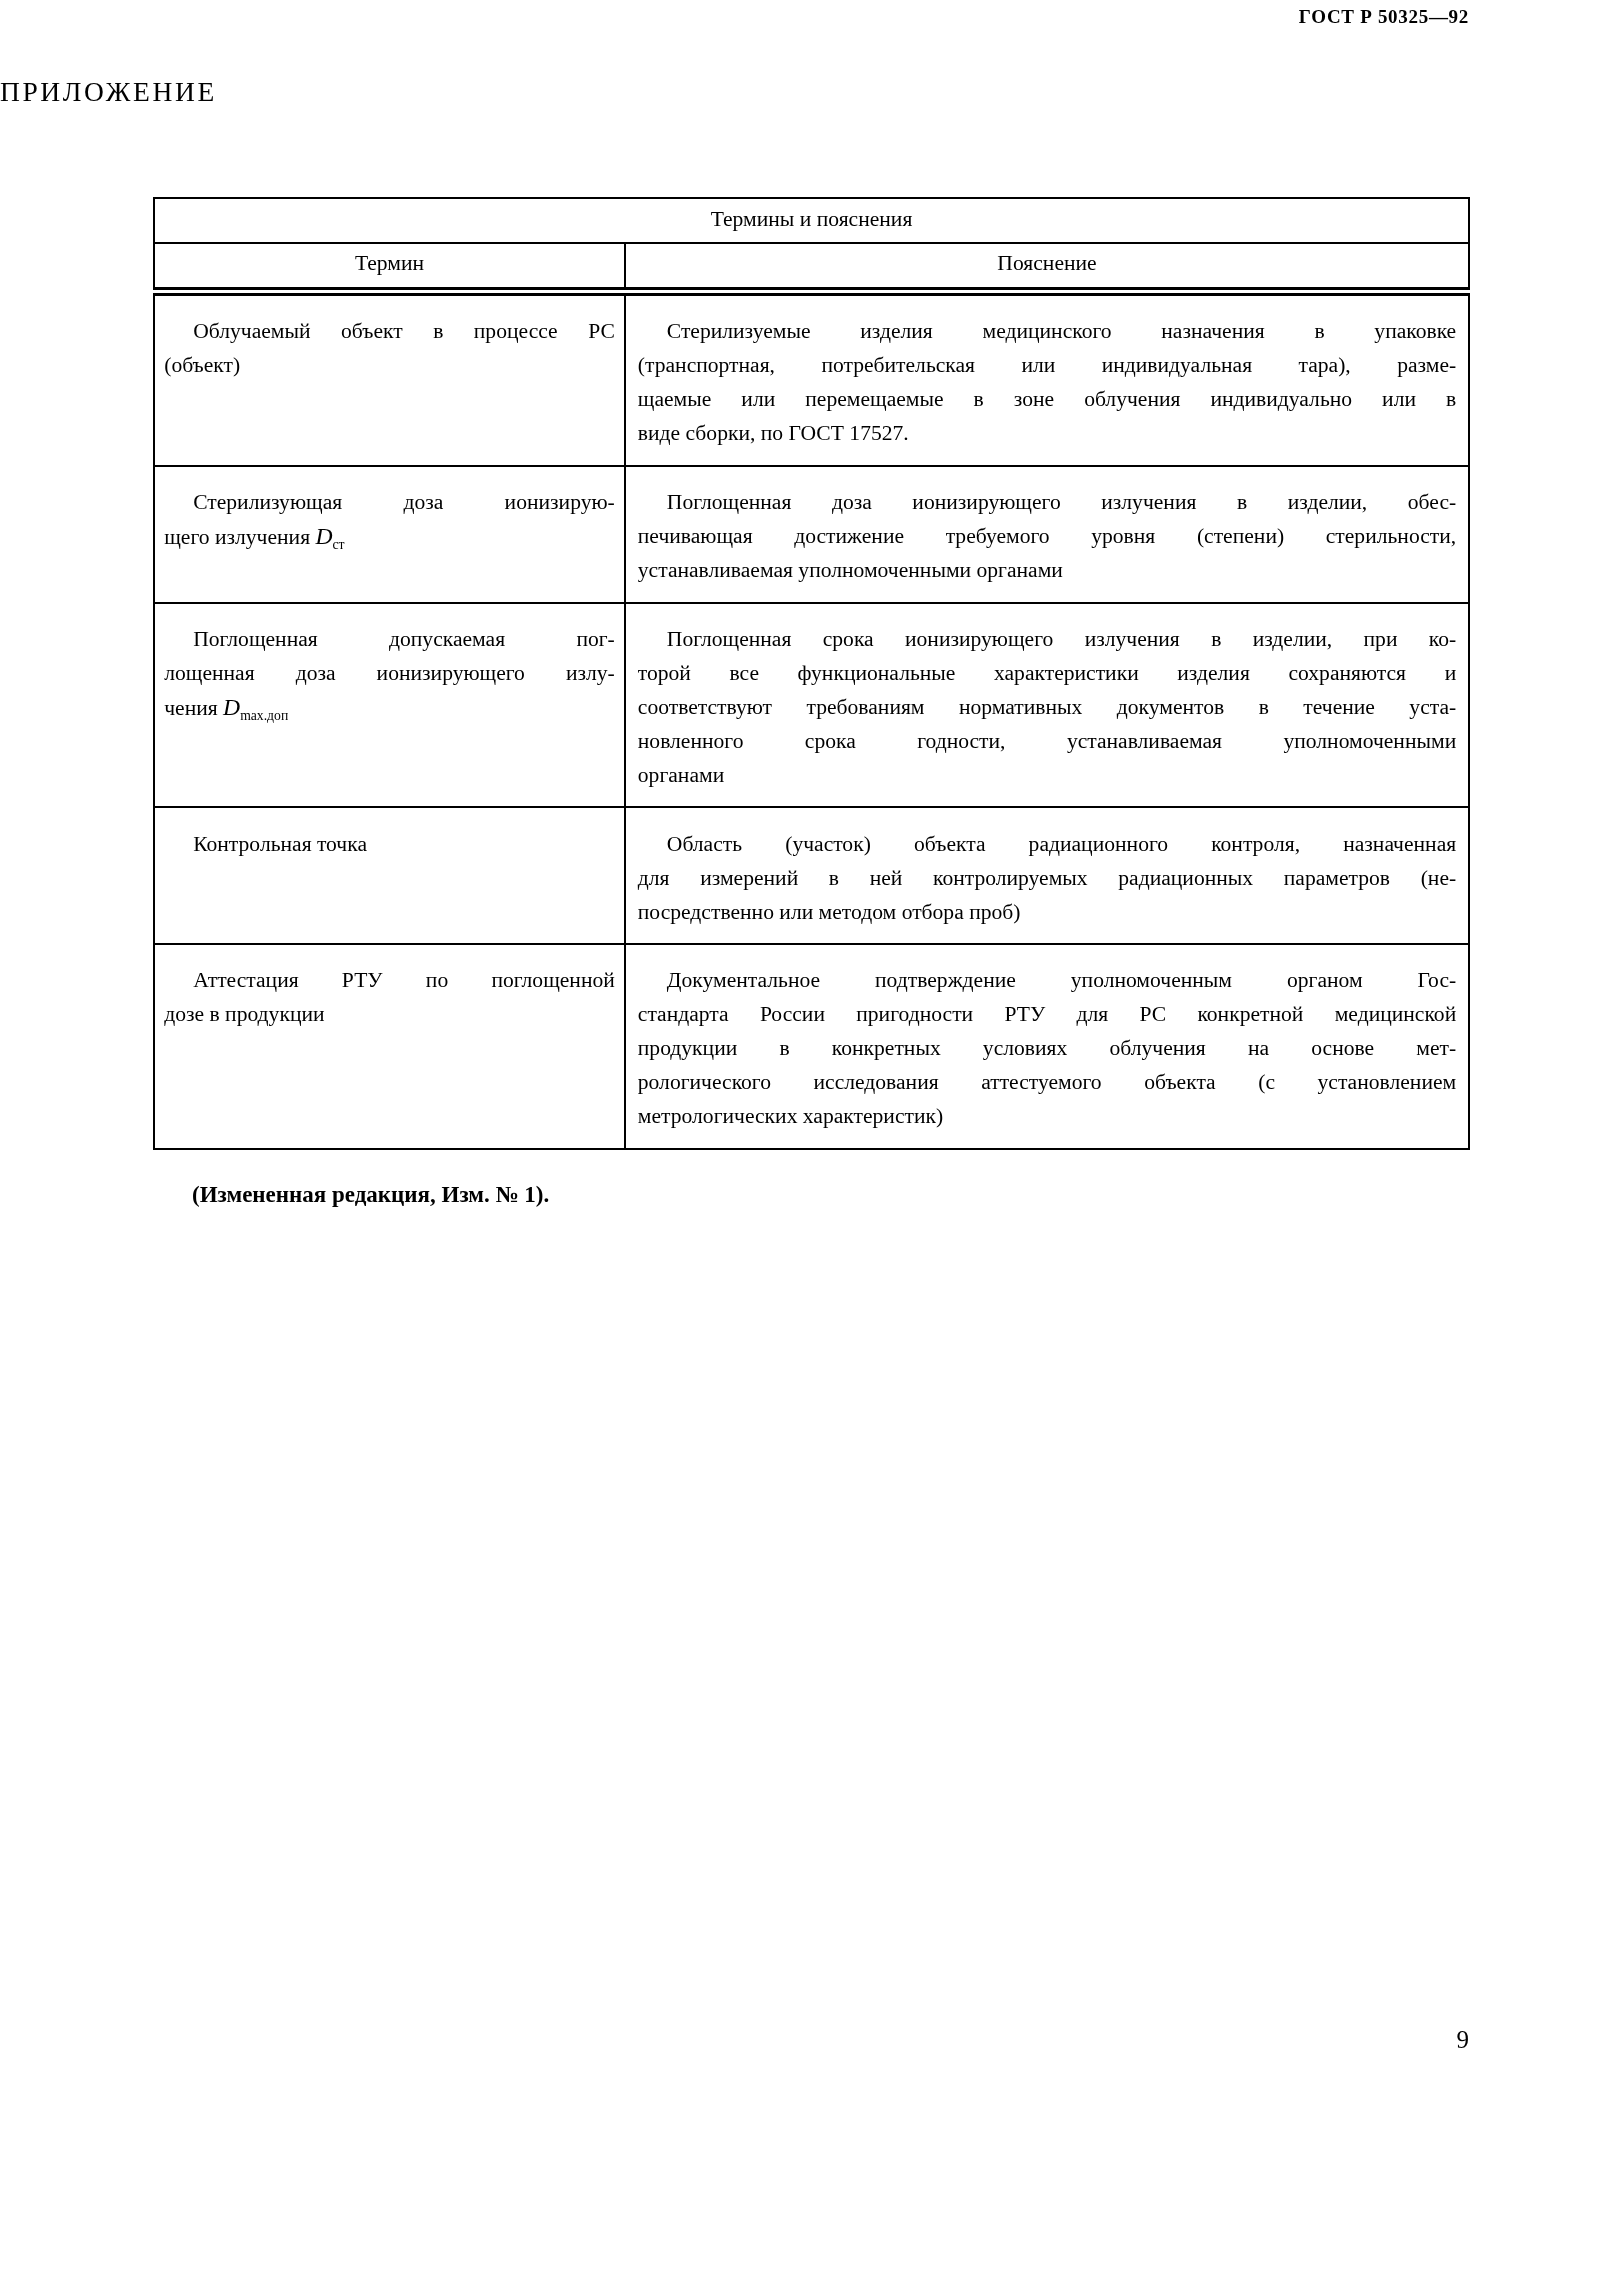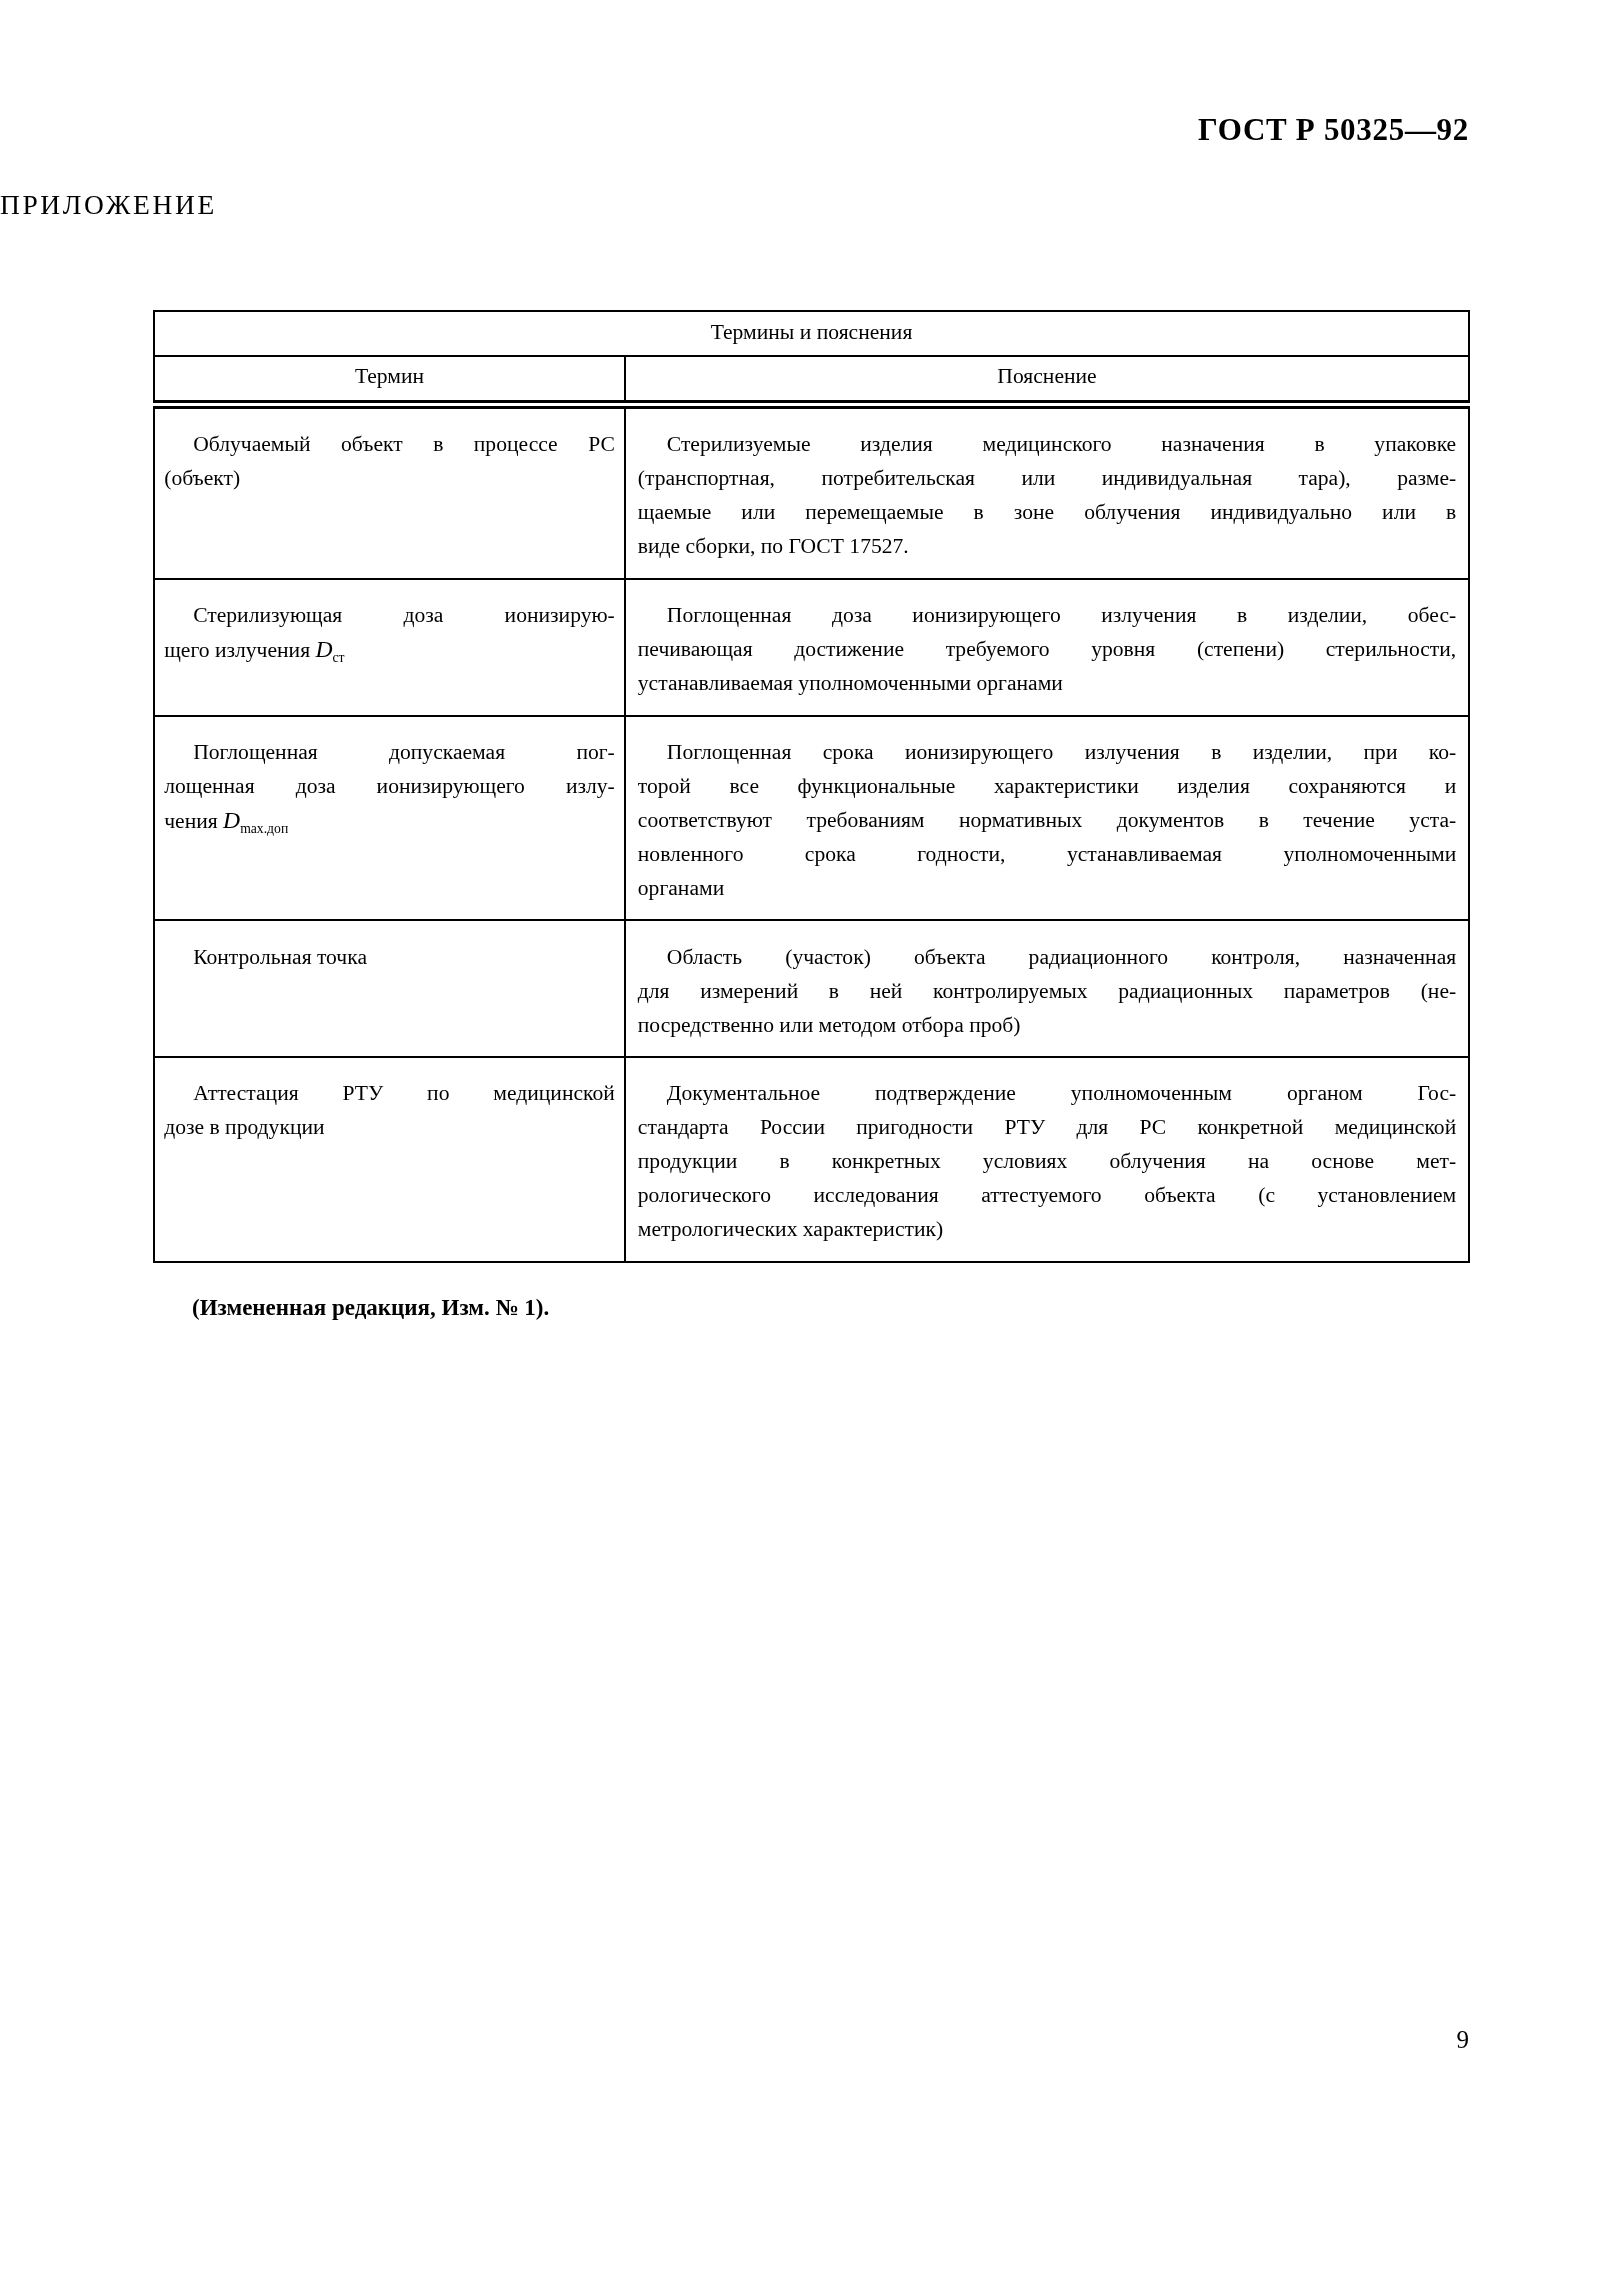--- a/index.html
+++ b/index.html
@@ -10,24 +10,23 @@
   .page {
     position: relative;
     width: 1621px;
     height: 2295px;
     background: #ffffff;
     color: #000000;
     font-family: "Liberation Serif", "DejaVu Serif", serif;
     overflow: hidden;
   }
   .doc-code {
-    padding-top: 113px;
     padding-right: 152px;
     text-align: right;
-    font-size: 31px;
+    font-size: 19px;
     font-weight: bold;
     line-height: 33px;
     letter-spacing: 0.7px;
   }
   .appendix-title {
     margin-top: 43px;
     text-align: left;
     font-size: 27.5px;
     line-height: 31px;
     letter-spacing: 2.6px;
@@ -168,21 +167,21 @@
             <div class="ln first last">Контрольная точка</div>
           </td>
           <td class="explanation-cell">
             <div class="ln first">Область (участок) объекта радиационного контроля, назначенная</div>
             <div class="ln">для измерений в ней контролируемых радиационных параметров (не-</div>
             <div class="ln last">посредственно или методом отбора проб)</div>
           </td>
         </tr>
         <tr>
           <td class="term-cell">
-            <div class="ln first">Аттестация РТУ по медицинской</div>
+            <div class="ln first">Аттестация РТУ по поглощенной</div>
             <div class="ln last">дозе в продукции</div>
           </td>
           <td class="explanation-cell">
             <div class="ln first">Документальное подтверждение уполномоченным органом Гос-</div>
             <div class="ln">стандарта России пригодности РТУ для РС конкретной медицинской</div>
             <div class="ln">продукции в конкретных условиях облучения на основе мет-</div>
             <div class="ln">рологического исследования аттестуемого объекта (с установлением</div>
             <div class="ln last">метрологических характеристик)</div>
           </td>
         </tr>

